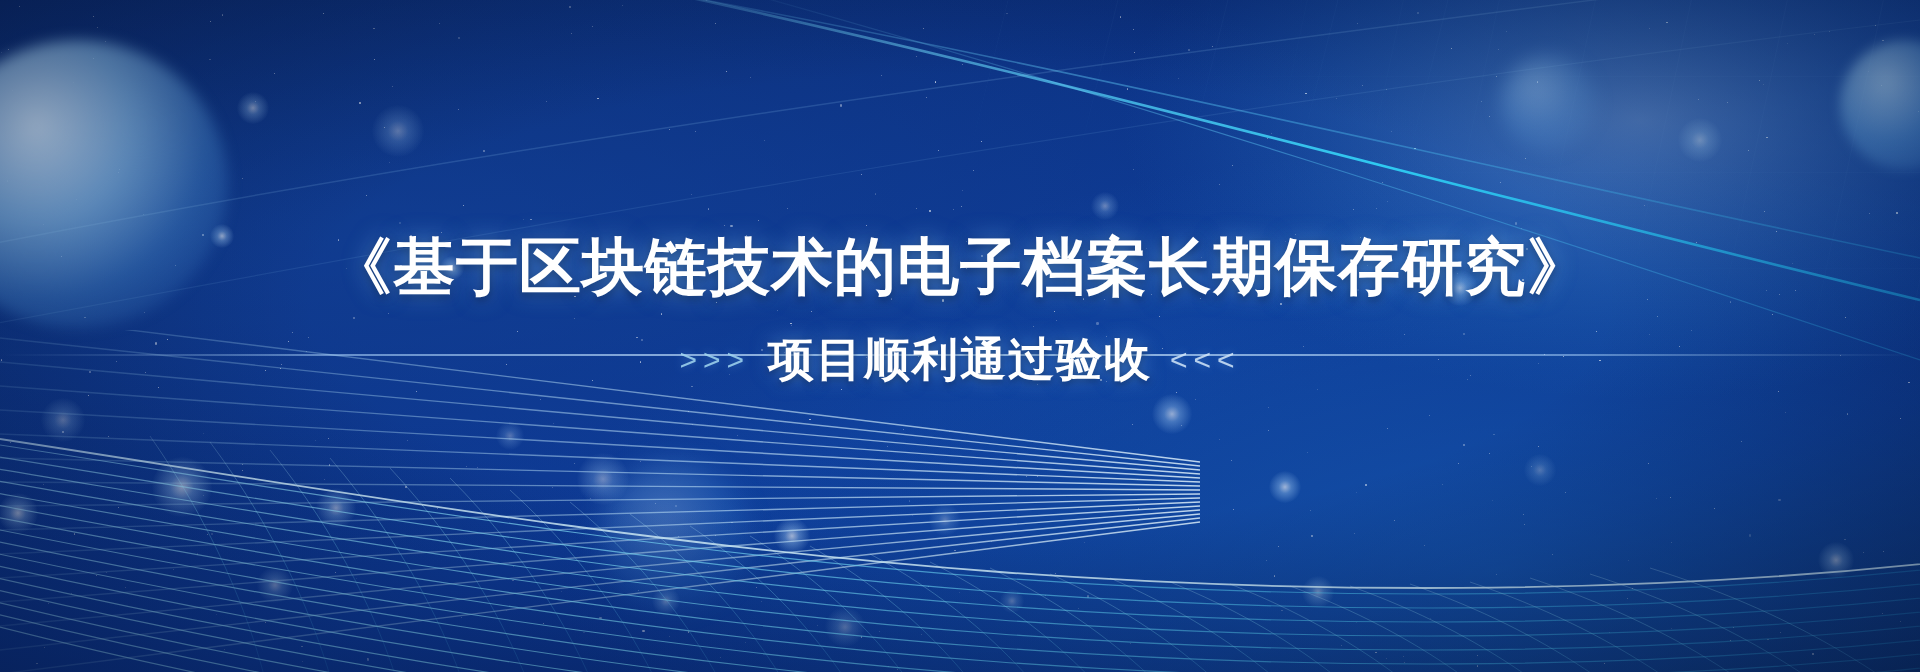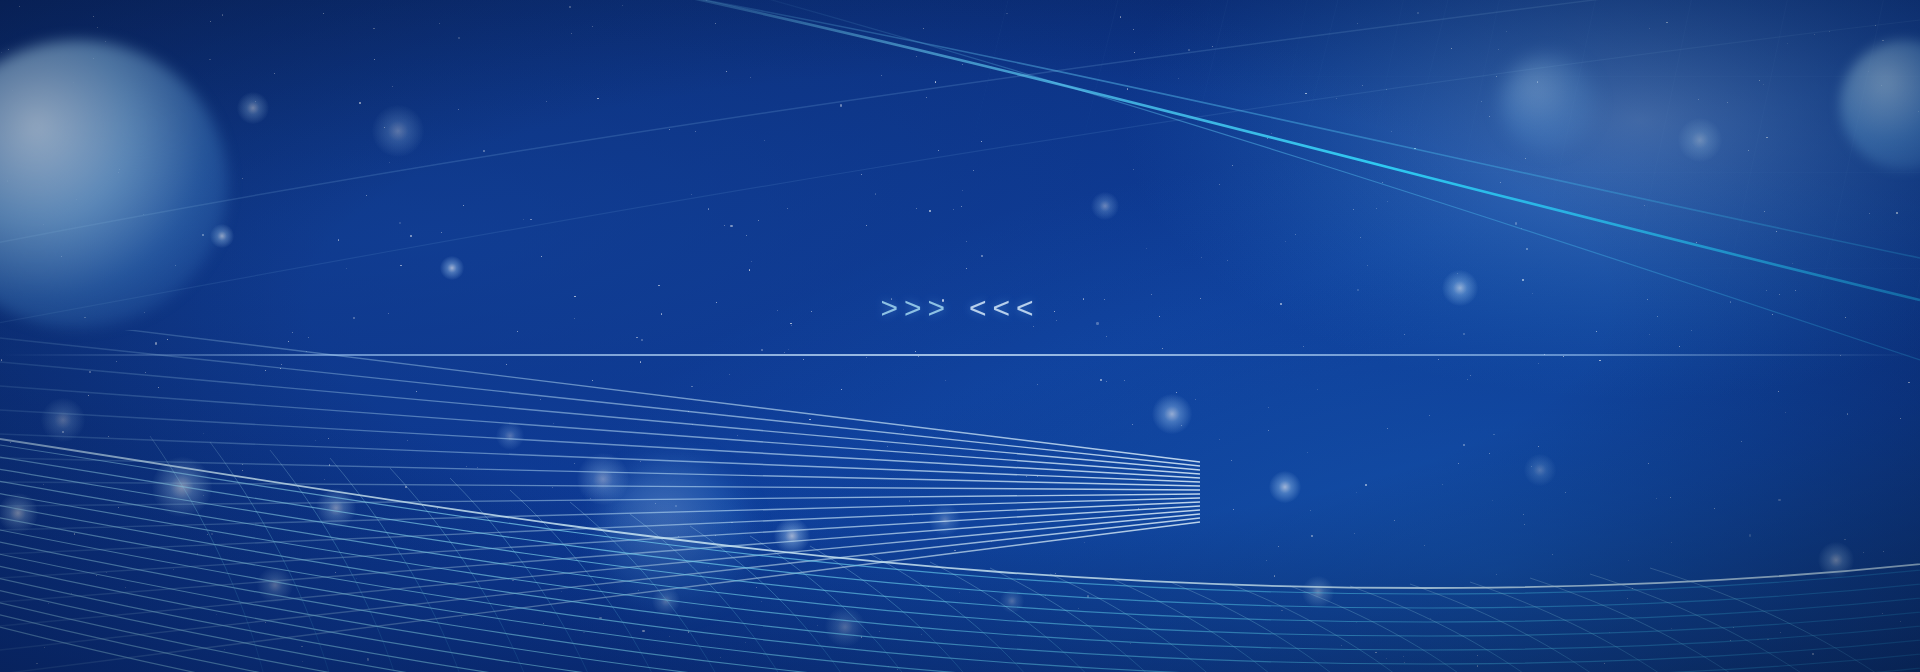--- a/index.html
+++ b/index.html
@@ -790,19 +790,21 @@
         <path d="M 1650 196 C 1810 246, 1900 314, 1968 370"></path>
       </g>
 
       <path d="M -20 64 C 260 106, 620 172, 1000 200 C 1340 225, 1660 220, 1940 190" stroke="#d6f4ff" stroke-opacity="0.85" stroke-width="1.8"></path>
     </g>
   </svg>
 
   <div class="vignette"></div>
 
   <div class="content">
+    <div class="line2">《基于区块链技术的电子档案长期保存研究》</div>
     <div class="line3">
       <span class="chevrons chev-left">&gt;&gt;&gt;</span>
+      <span class="mid">项目顺利通过验收</span>
       <span class="chevrons chev-right">&lt;&lt;&lt;</span>
     </div>
   </div>
 
 </div>
 
 </body></html>

